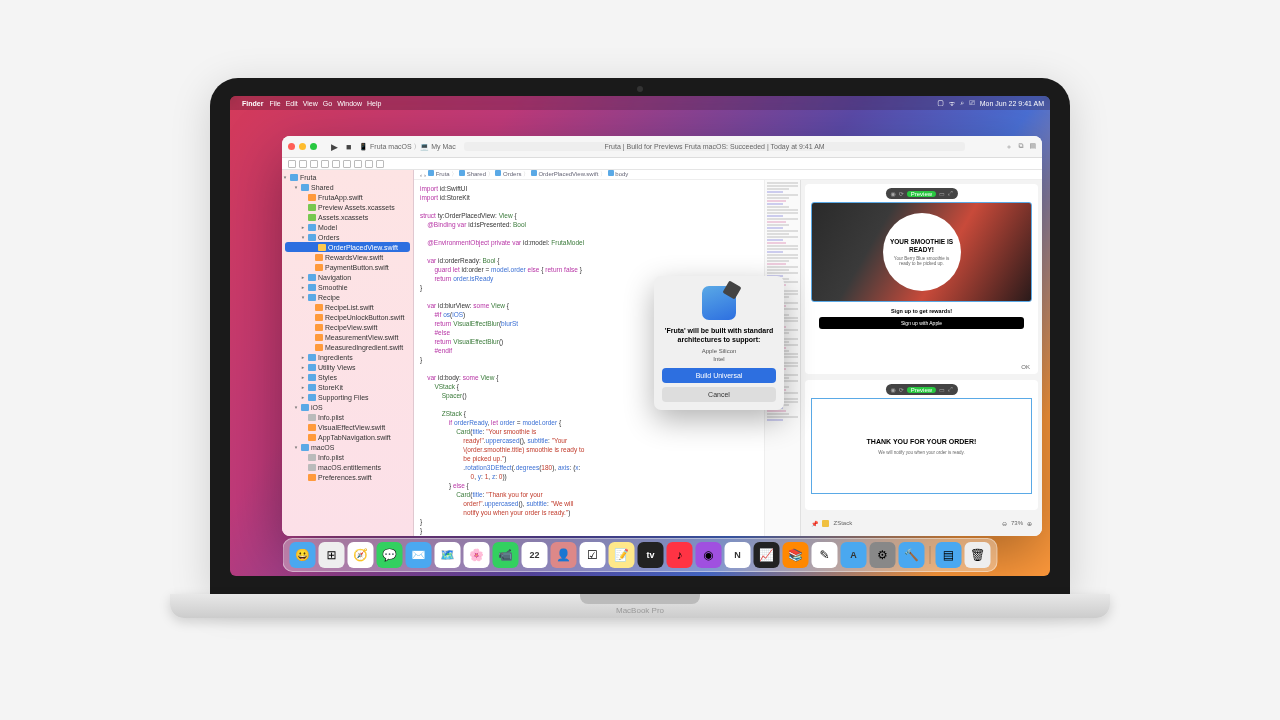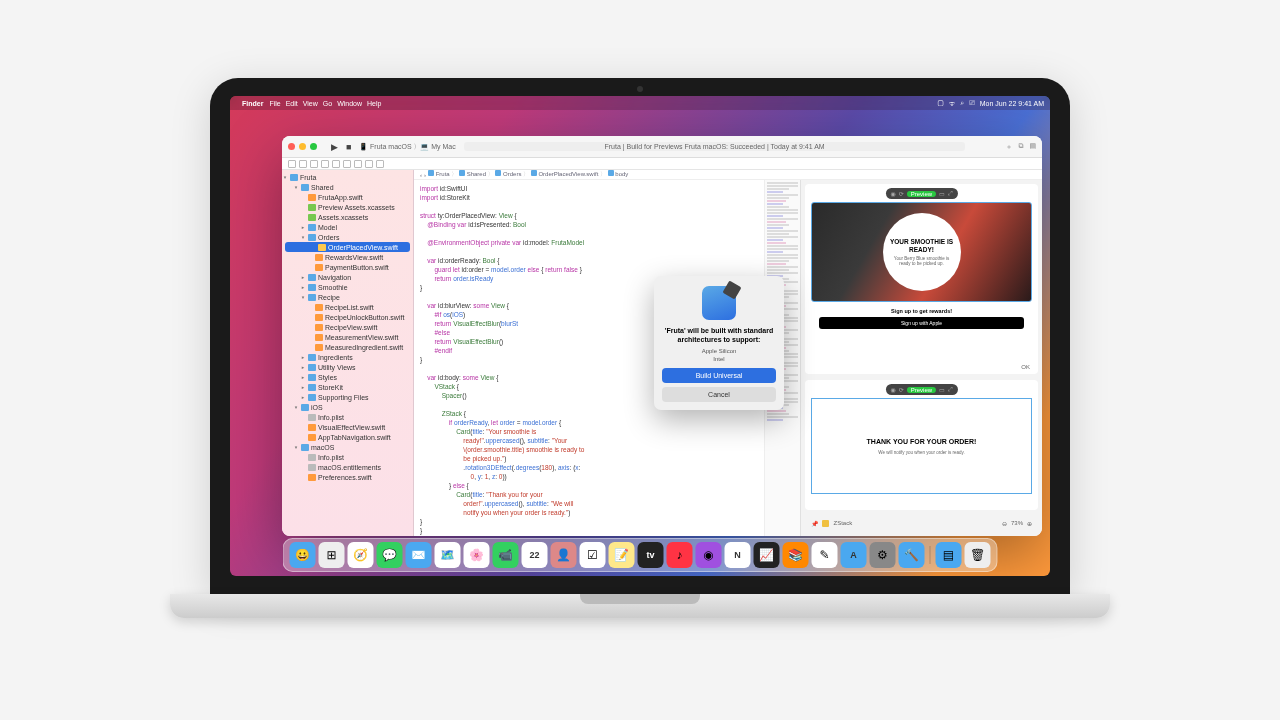--- a/index.html
+++ b/index.html
@@ -564,14 +564,15 @@
           <div class="di" style="background:#4aa8f0">🔨</div>
           <div class="divider"></div>
           <div class="di" style="background:#4aa8f0">▤</div>
           <div class="di" style="background:#eee">🗑</div>
         </div>
 
     </div>
   </div>
   <div class="hinge">
     <div class="notch"></div>
+    <div class="hinge-text">MacBook Pro</div>
   </div>
 </div>
 
 </body></html>

